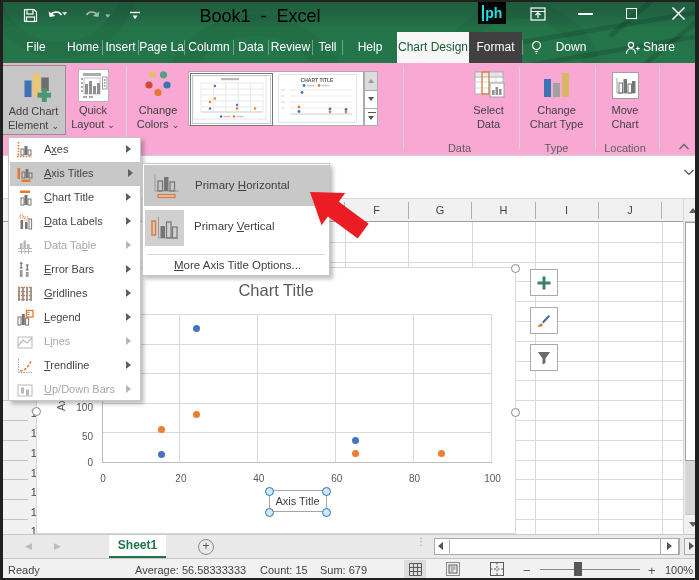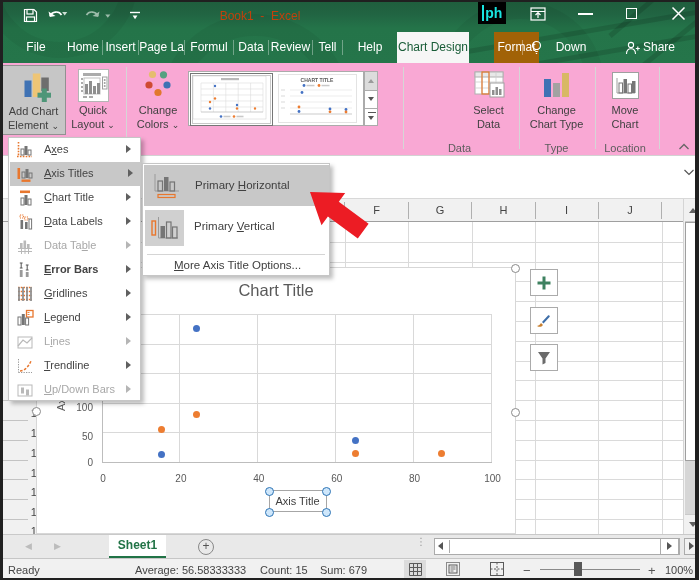--- a/index.html
+++ b/index.html
@@ -2,21 +2,21 @@
 <html><head>
 <meta charset="utf-8">
 <style>
   html,body{margin:0;padding:0;}
   #app{position:relative;width:699px;height:580px;overflow:hidden;
        font-family:"Liberation Sans",sans-serif;background:#fff;}
   .abs{position:absolute;}
   
   #titlebar{left:0;top:0;width:699px;height:32px;}
   #wintitle{position:absolute;left:180px;top:0;width:160px;height:32px;line-height:32px;
-            text-align:center;color:#c2410c;font-size:12px;}
+            text-align:center;color:#000000;font-size:18px;}
   
   #tabs{left:0;top:32px;width:699px;height:31px;}
   .tab{position:absolute;top:0;height:31px;line-height:31px;color:#fff;font-size:12px;text-align:center;}
   .tabsep{position:absolute;top:8px;width:1px;height:15px;background:rgba(255,255,255,0.35);}
   
   #ribbon{left:0;top:63px;width:699px;height:93px;background:#f9a8d4;border-bottom:1px solid #d2d2d2;box-sizing:border-box;}
   .rbtn{position:absolute;top:2px;height:69px;text-align:center;}
   .rlabel{position:absolute;font-size:11px;color:#414141;text-align:center;line-height:13.5px;width:100%;}
   .grplabel{position:absolute;top:79px;font-size:11px;color:#5d5d5d;text-align:center;}
   .gsep{position:absolute;top:4px;width:1px;height:82px;background:#d6d6d6;}
@@ -125,31 +125,31 @@
     </svg>
   </div>
   <div id="tabs" class="abs">
     <div class="tab" style="left:18px;width:36px;">File</div>
     <div class="tab" style="left:64px;width:38px;">Home</div>
     <div class="tabsep" style="left:102px;"></div>
     <div class="tab" style="left:103px;width:35px;">Insert</div>
     <div class="tabsep" style="left:138px;"></div>
     <div class="tab" style="left:139px;width:45px;">Page La</div>
     <div class="tabsep" style="left:184px;"></div>
-    <div class="tab" style="left:185px;width:48px;">Formul</div>
+    <div class="tab" style="left:185px;width:48px;">Column</div>
     <div class="tabsep" style="left:233px;"></div>
     <div class="tab" style="left:234px;width:34px;">Data</div>
     <div class="tabsep" style="left:268px;"></div>
     <div class="tab" style="left:269px;width:43px;">Review</div>
     <div class="tabsep" style="left:312px;"></div>
     <div class="tab" style="left:313px;width:29px;">Tell</div>
     <div class="tabsep" style="left:342px;"></div>
     <div class="tab" style="left:343px;width:54px;">Help</div>
     <div class="tab" style="left:397px;width:72px;background:#f6f6f6;color:#185c37;">Chart Design</div>
-    <div class="tab" style="left:494px;width:45px;background:#a16207;">Format</div>
+    <div class="tab" style="left:469px;width:53px;background:#404040;">Format</div>
     <div class="tabsep" style="left:522px;"></div>
     <svg class="abs" style="left:530px;top:8px;" width="13" height="16" viewBox="0 0 13 16">
       <circle cx="6.5" cy="5.5" r="4" fill="none" stroke="#fff" stroke-width="1.2"></circle>
       <path d="M4.8 9.5 h3.4 M5.2 11.5 h2.6 M5.8 13.5 h1.4" stroke="#fff" stroke-width="1"></path>
     </svg>
     <div class="tab" style="left:548px;width:46px;">Down me</div>
     <svg class="abs" style="left:625px;top:9px;" width="16" height="14" viewBox="0 0 16 14">
       <circle cx="6" cy="4" r="2.6" fill="none" stroke="#fff" stroke-width="1.1"></circle>
       <path d="M1.5 13 c0-3.5 2-5.3 4.5-5.3 s4.5 1.8 4.5 5.3" fill="none" stroke="#fff" stroke-width="1.1"></path>
       <path d="M12.8 5.5 v4 M10.8 7.5 h4" stroke="#fff" stroke-width="1.1"></path>
@@ -530,21 +530,21 @@
     <div class="mitem dis" style="top:96px;">
       <svg class="micon" viewBox="0 0 18 18">
         <path d="M2 11.5 H16 M2 14.5 H16 M5.5 11.5 V17 M9 11.5 V17 M12.5 11.5 V17" stroke="#b9b9b9"></path>
         <rect x="4" y="6" width="2.6" height="5.5" fill="#b9b9b9"></rect>
         <rect x="7.5" y="3.5" width="2.6" height="8" fill="#b9b9b9"></rect>
         <rect x="11" y="7" width="2.6" height="4.5" fill="#b9b9b9"></rect>
       </svg>
       <div class="mtext">Data Ta<u>b</u>le</div>
         <div class="marrow"></div>
     </div>
-    <div class="mitem" style="top:120px;font-weight:bold;">
+    <div class="mitem" style="top:120px;">
       <svg class="micon" viewBox="0 0 18 18">
         <path d="M5.2 2 V7 M3.8 2 H6.6 M3.8 7 H6.6" stroke="#555" stroke-width="1"></path>
         <path d="M11.2 4 V9 M9.8 4 H12.6 M9.8 9 H12.6" stroke="#555" stroke-width="1"></path>
         <rect x="3.8" y="9" width="2.8" height="7" fill="#9a9a9a"></rect>
         <rect x="9.8" y="11" width="2.8" height="5" fill="#9a9a9a"></rect>
       </svg>
       <div class="mtext"><u>E</u>rror Bars</div>
         <div class="marrow"></div>
     </div>
     <div class="mitem" style="top:144px;">

